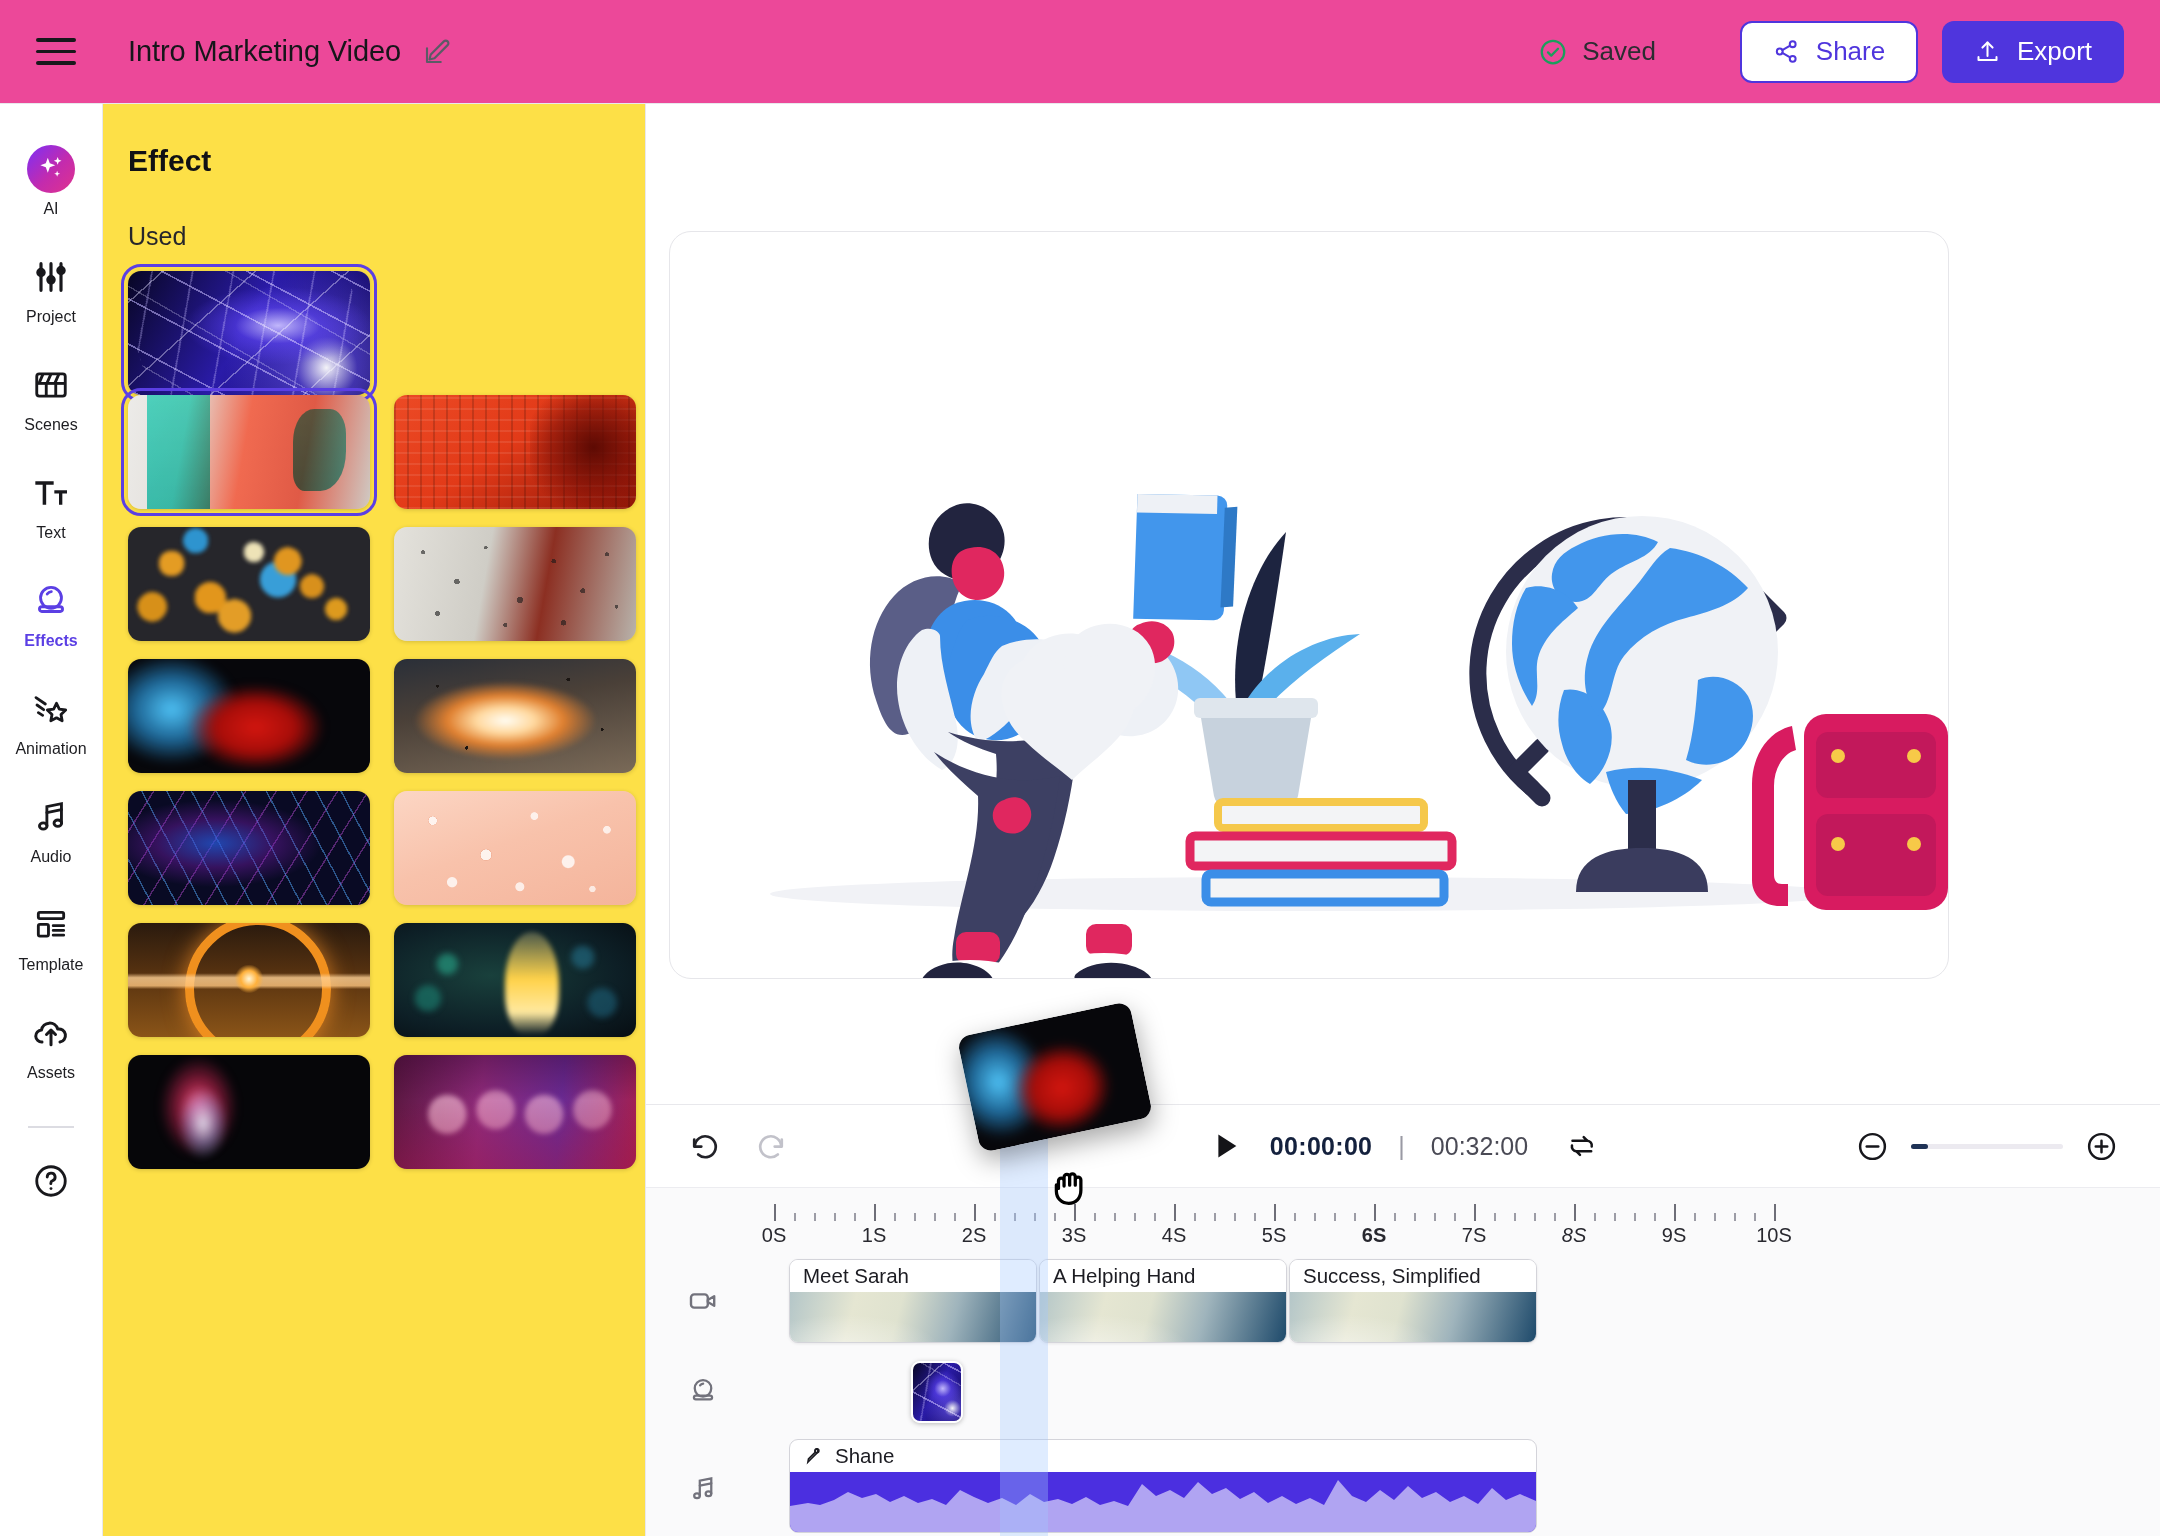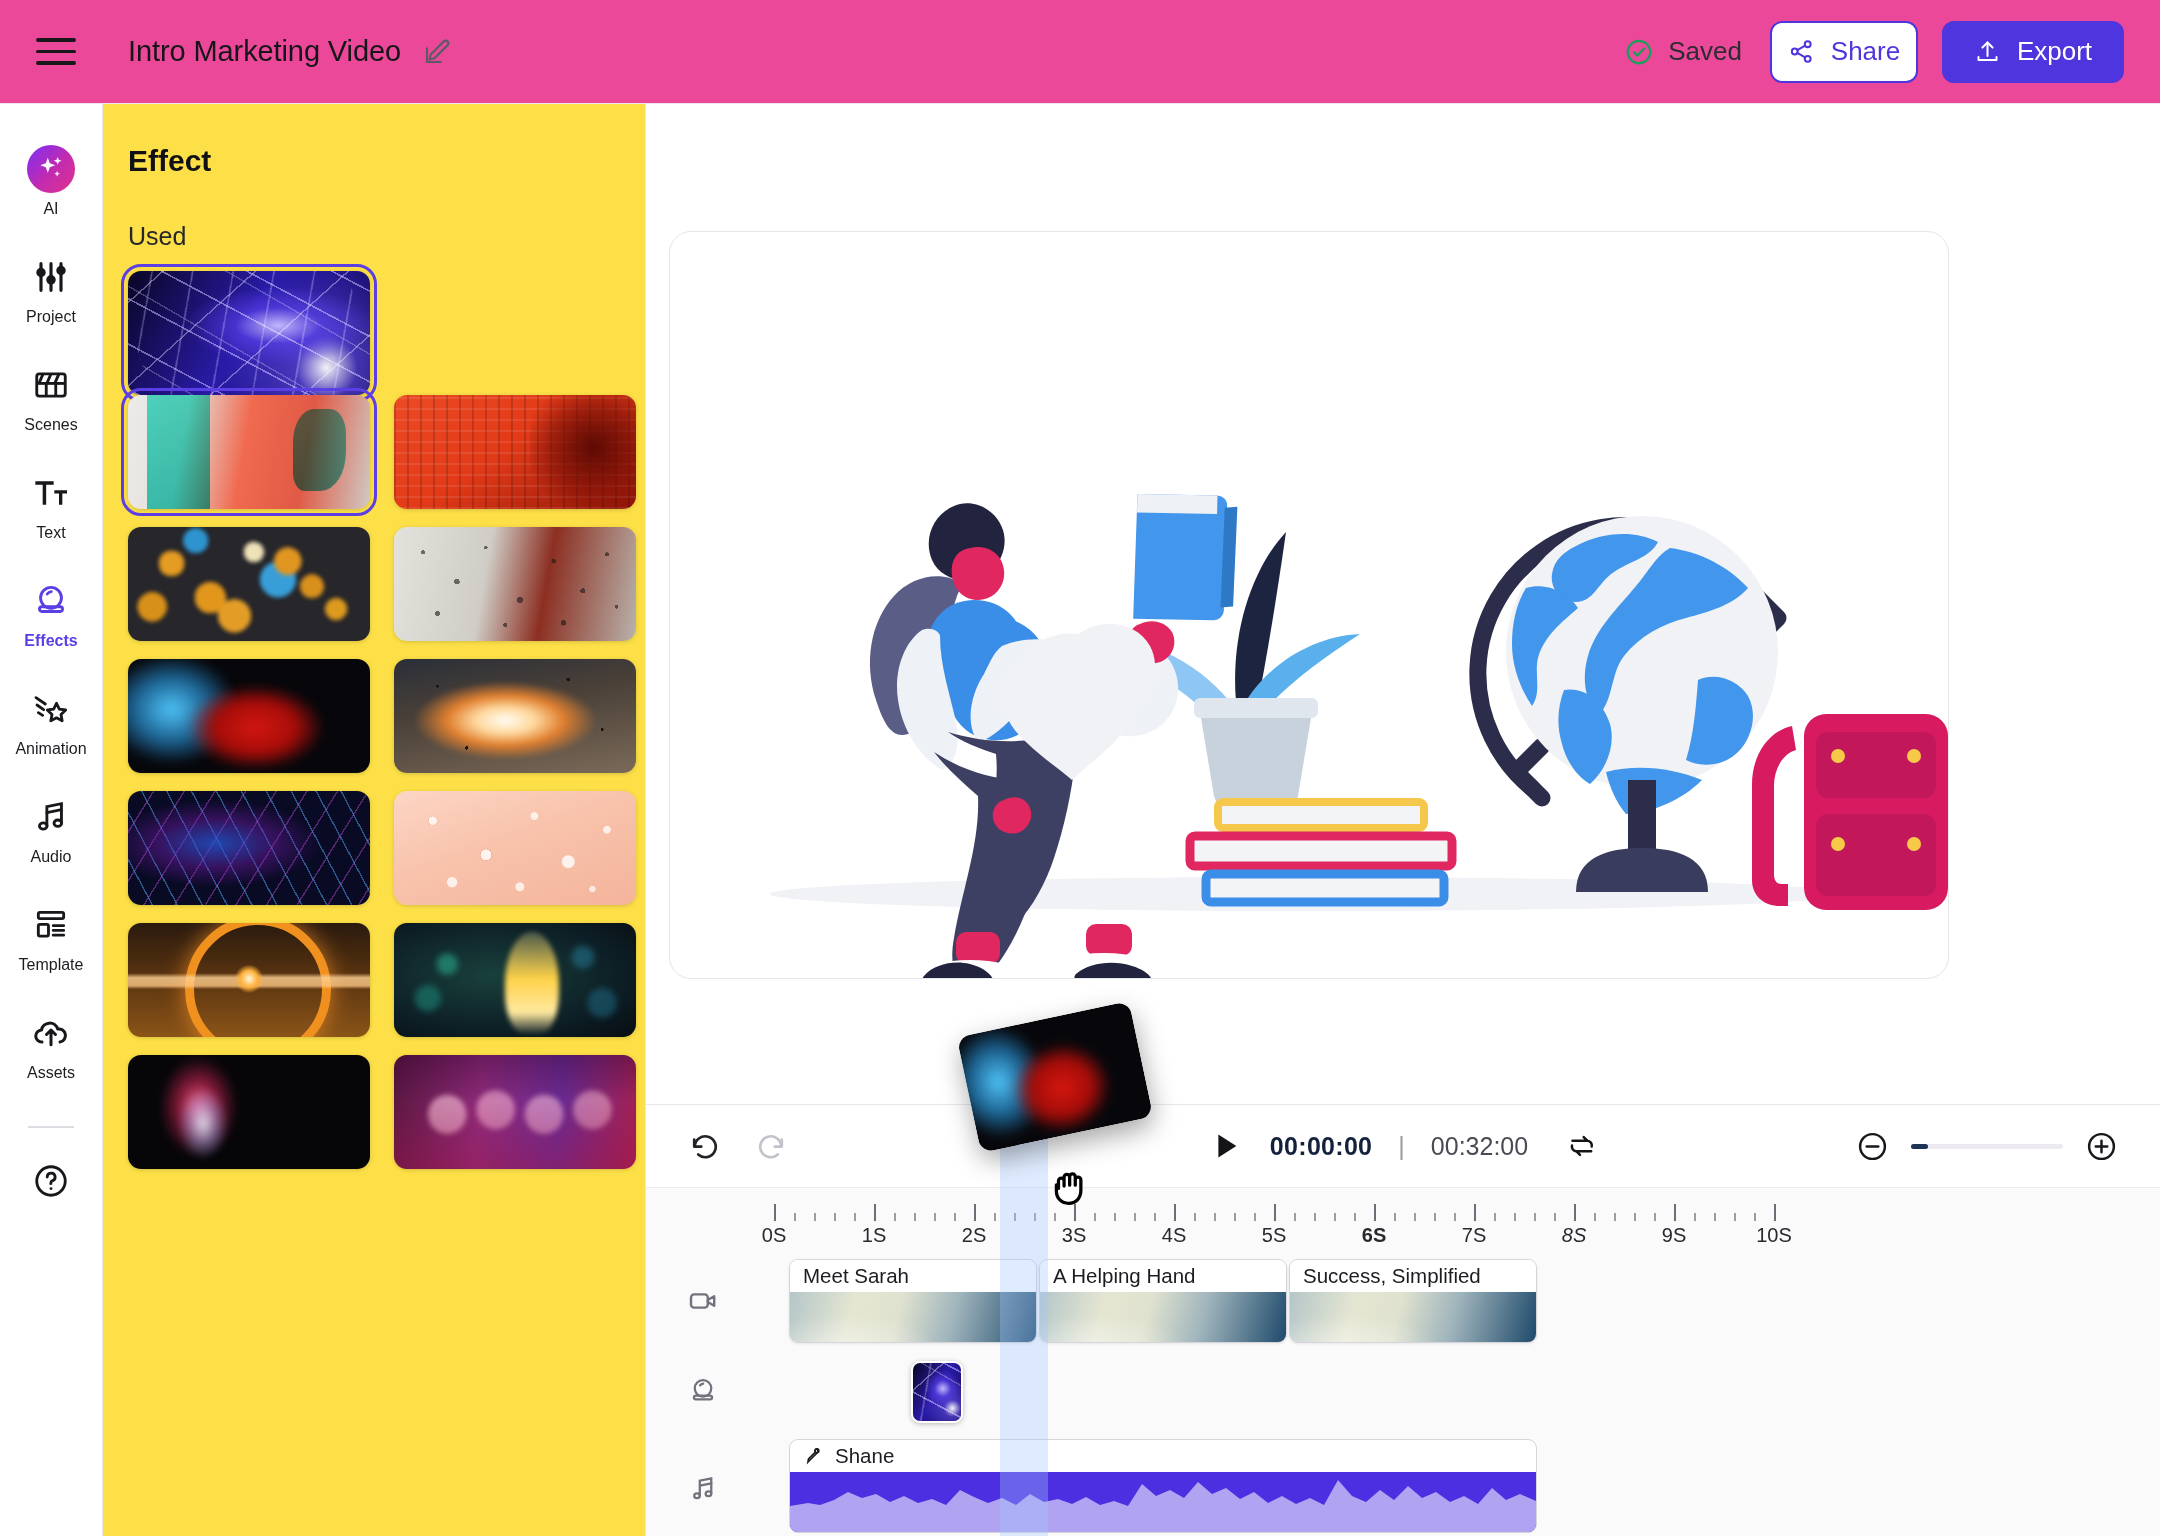--- a/index.html
+++ b/index.html
@@ -17,25 +17,25 @@
     background:#ec4899; border-bottom:1px solid #e8e8ec;
     display:flex; align-items:center;
   }
   #hamburger { margin-left:36px; width:42px; height:42px;
     display:flex; flex-direction:column; justify-content:center; gap:8px; cursor:pointer; }
   #hamburger span { display:block; width:40px; height:3.4px; background:#18181b; border-radius:2px; }
   #proj-title { margin-left:50px; font-size:29px; color:#16161a; letter-spacing:-.1px; }
   #edit-title-btn { margin-left:20px; width:32px; height:32px; cursor:pointer;
      display:flex; align-items:center; justify-content:center; }
   #topbar-right { margin-left:auto; display:flex; align-items:center; margin-right:36px; }
-  #saved-wrap { display:flex; align-items:center; gap:14px; margin-right:28px; }
+  #saved-wrap { display:flex; align-items:center; gap:14px; margin-right:84px; }
   #saved-text { font-size:26px; color:#2c2c31; }
   .btn { display:flex; align-items:center; justify-content:center; gap:16px;
      border-radius:12px; cursor:pointer; font-size:26px; }
-  #share-btn { width:148px; height:62px; border:2.2px solid #4f35dd; color:#4f35dd; background:#fff; }
+  #share-btn { width:178px; height:62px; border:2.2px solid #4f35dd; color:#4f35dd; background:#fff; }
   #export-btn { width:182px; height:62px; background:#4f35dd; color:#fff; margin-left:24px; }
 
   
   #rail {
     position:absolute; left:0; top:104px; width:103px; height:1432px;
     background:#fff; border-right:1px solid #e8e8ec;
     display:flex; flex-direction:column; align-items:center; padding-top:24px;
   }
   .rail-item { width:103px; height:108px; display:flex; flex-direction:column;
      align-items:center; justify-content:center; gap:8px; cursor:pointer; }

